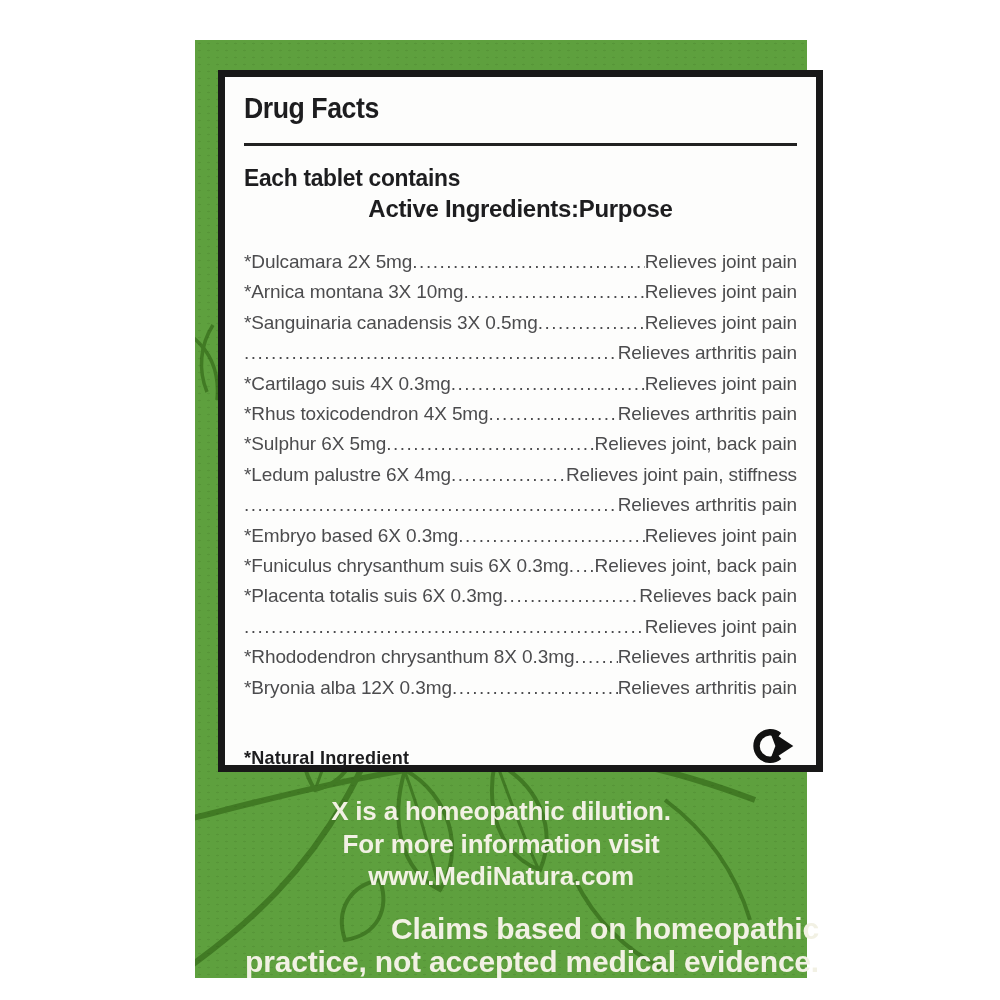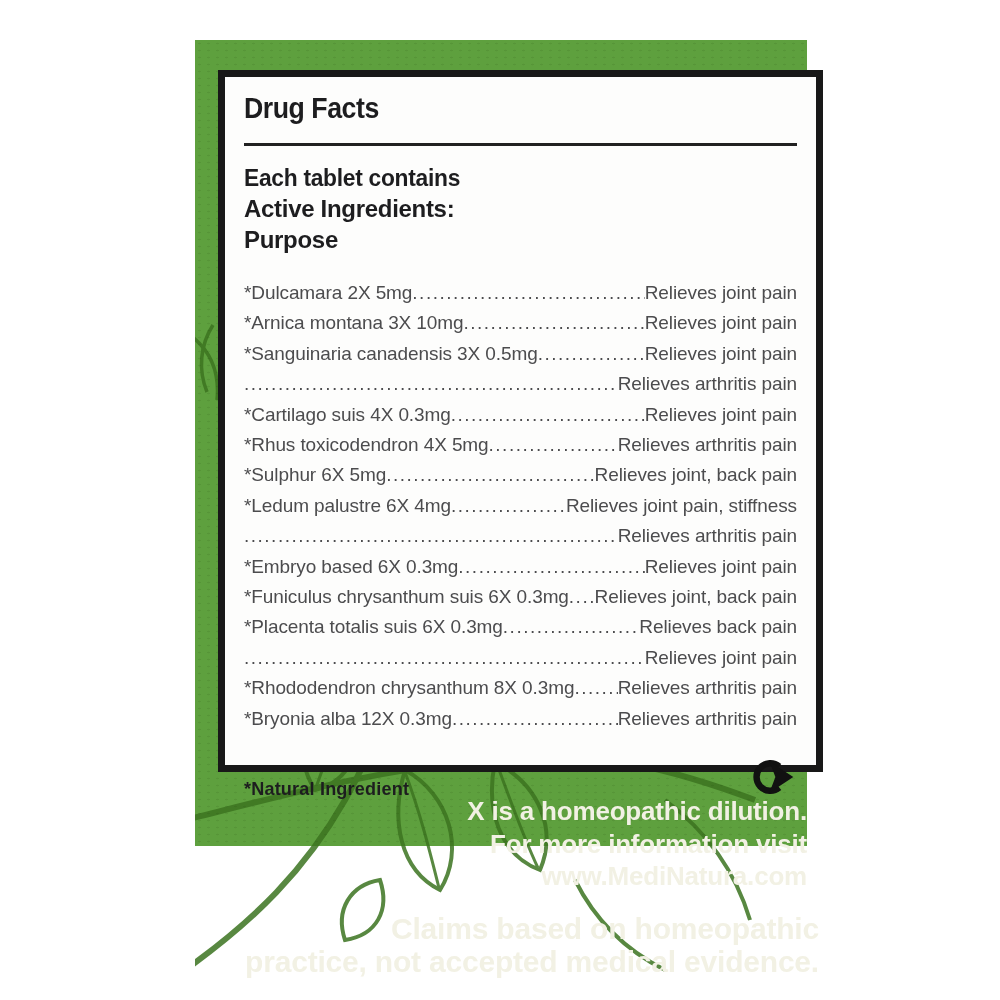--- a/index.html
+++ b/index.html
@@ -2,21 +2,21 @@
 <html><head>
 <meta charset="utf-8">
 <style>
   html,body{margin:0;padding:0;background:#ffffff;}
   .canvas{
     position:relative;width:1000px;height:1000px;background:#ffffff;overflow:hidden;
     font-family:"Liberation Sans",sans-serif;
   }
   
   .green-bg{
-    position:absolute;left:195px;top:40px;width:612px;height:806px;
+    position:absolute;left:195px;top:40px;width:612px;height:938px;
     background:#5ea03e;
   }
   .green-bg .speckle{
     position:absolute;inset:0;
     background-image:radial-gradient(rgba(20,50,5,0.18) 1px, transparent 1.4px);
     background-size:9px 7px;
     opacity:.55;pointer-events:none;
   }
   .vine-svg{position:absolute;left:0;top:0;width:612px;height:938px;}
 
@@ -33,21 +33,20 @@
   }
   .df-rule{height:3px;background:#212121;margin:18px 0 0 0;}
   .contains-heading{
     margin:16px 0 0 0;font-size:24px;font-weight:bold;color:#1d1d1f;
     letter-spacing:-0.3px;transform:scaleX(.95);transform-origin:left;line-height:31px;
   }
   .ai-row{
     display:flex;justify-content:center;align-items:baseline;
     font-size:24px;font-weight:bold;color:#1d1d1f;line-height:31px;
     letter-spacing:-0.3px;
-    flex-direction:column;
   }
   .ingredients{margin-top:23px;}
   .ing-row{
     display:flex;align-items:baseline;
     font-size:19px;color:#4c4c4e;line-height:30.4px;white-space:nowrap;
     letter-spacing:-0.1px;
     justify-content:flex-end;
   }
   .ing-name{flex:0 0 auto;}
   .dot-leader{
@@ -60,21 +59,21 @@
   }
   .footnote{
     font-size:19px;font-weight:bold;color:#1d1d1f;margin-top:6px;
     letter-spacing:0.2px;transform:scaleX(.95);transform-origin:left;
   }
   .arrow-icon{width:46px;height:46px;flex:0 0 auto;}
 
   
   .footer-info{
     position:absolute;left:0;top:755px;width:612px;
-    text-align:right;color:#f2f1e4;font-weight:bold;font-size:26px;line-height:32.5px;
+    text-align:center;color:#f2f1e4;font-weight:bold;font-size:26px;line-height:32.5px;
     letter-spacing:-0.2px;
   }
   .footer-claims{
     position:absolute;left:12px;top:873px;width:612px;
     text-align:right;color:#f2f1e4;font-weight:bold;font-size:30px;line-height:32.5px;
     letter-spacing:-0.2px;
   }
 </style>
 </head>
 <body>

